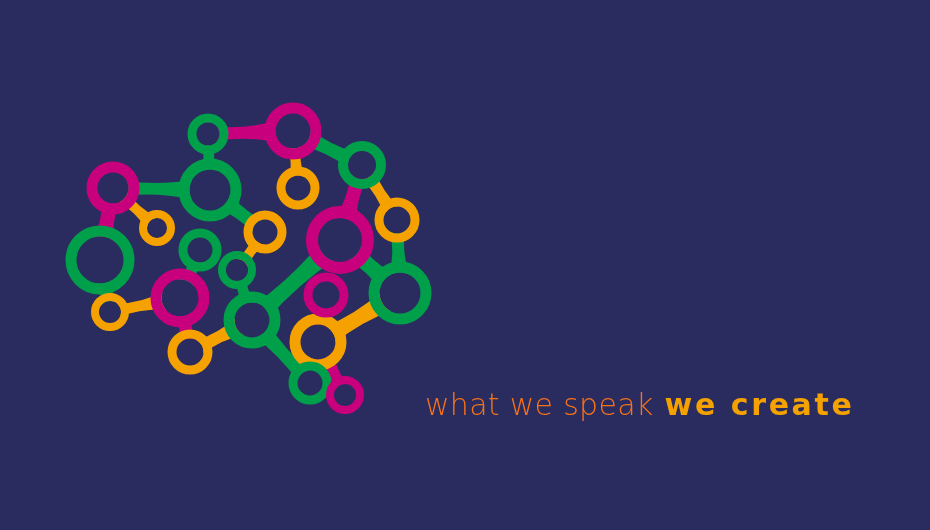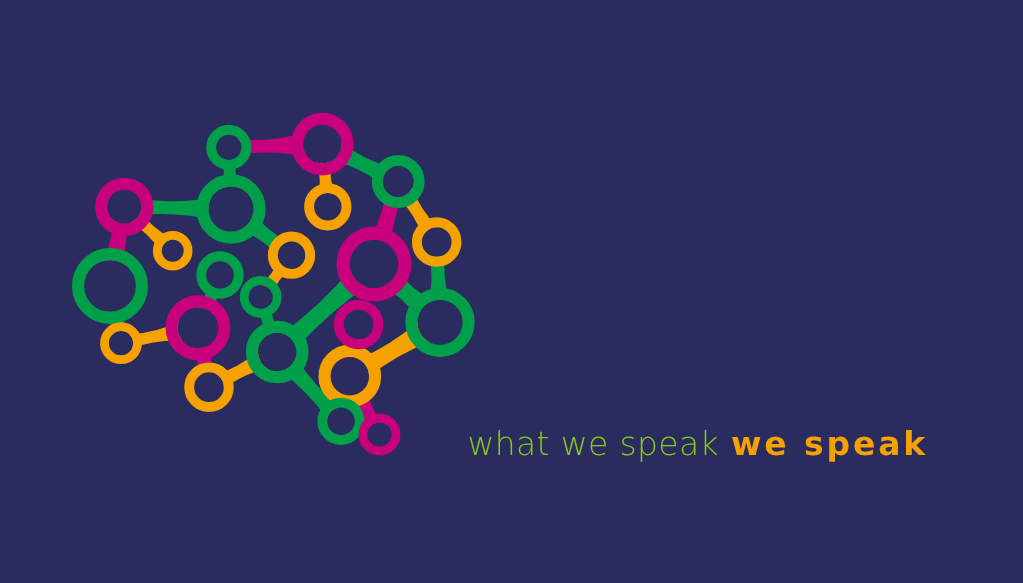--- a/index.html
+++ b/index.html
@@ -27,21 +27,21 @@
     top:390px;
     height:36px;
     display:flex;
     align-items:baseline;
     white-space:nowrap;
     line-height:1;
   }
   .tag-light{
     font-size:30px;
     font-weight:300;
-    color:#84cc16;
+    color:#f97316;
     letter-spacing:0.3px;
     font-family:"DejaVu Sans", sans-serif;
   }
   .tag-bold{
     font-size:30px;
     font-weight:700;
     color:#f5a200;
     letter-spacing:2.6px;
     margin-left:11px;
     font-family:"DejaVu Sans", sans-serif;
@@ -148,16 +148,16 @@
           <circle cx="290" cy="300" r="11" fill="#2a2c5f"></circle>
           <circle cx="290" cy="300" r="15" fill="none" stroke="#c8007d" stroke-width="8"></circle>
           <circle cx="182" cy="175" r="11" fill="#2a2c5f"></circle>
           <circle cx="182" cy="175" r="15" fill="none" stroke="#00a04a" stroke-width="8"></circle>
         </g>
     </svg>
   </div>
 
   <div id="tagline">
     <span class="tag-light">what we speak</span>
-    <span class="tag-bold">we speak</span>
+    <span class="tag-bold">we create</span>
   </div>
 
 </div>
 
 </body></html>

